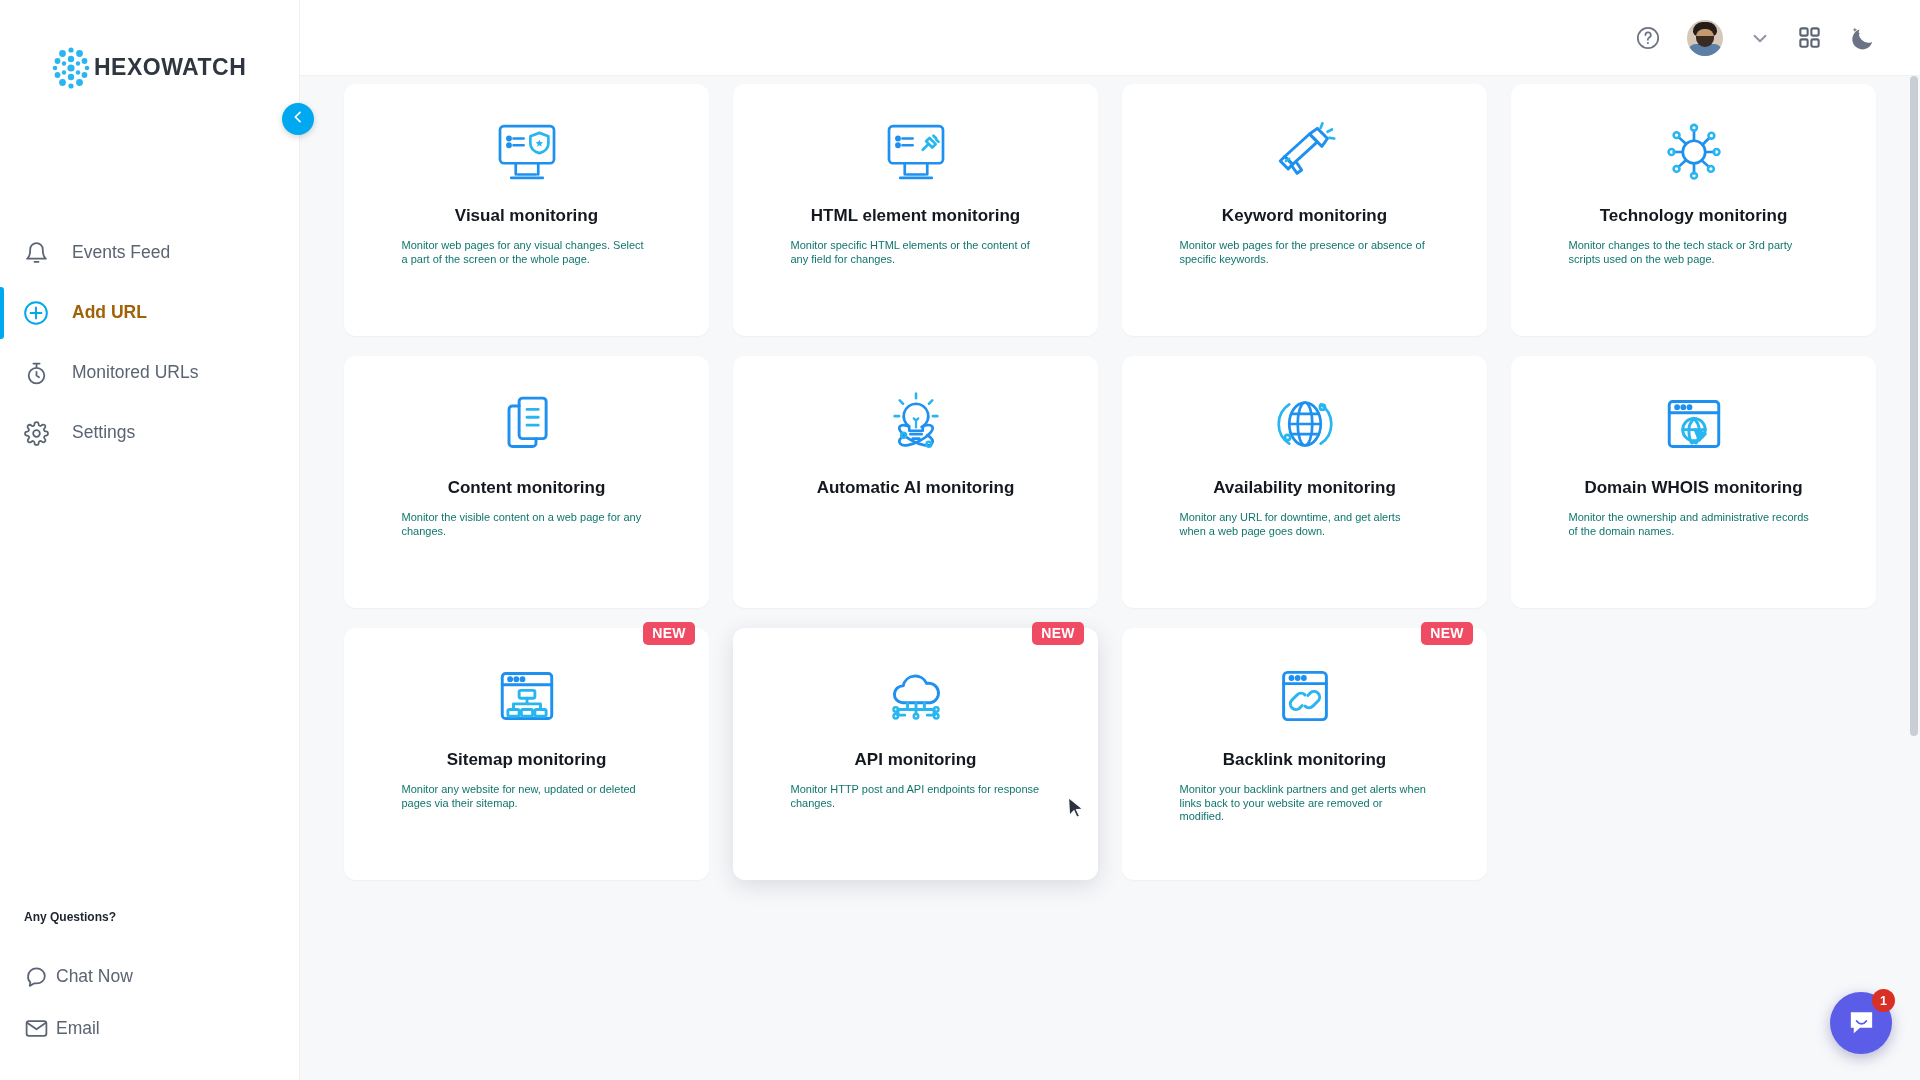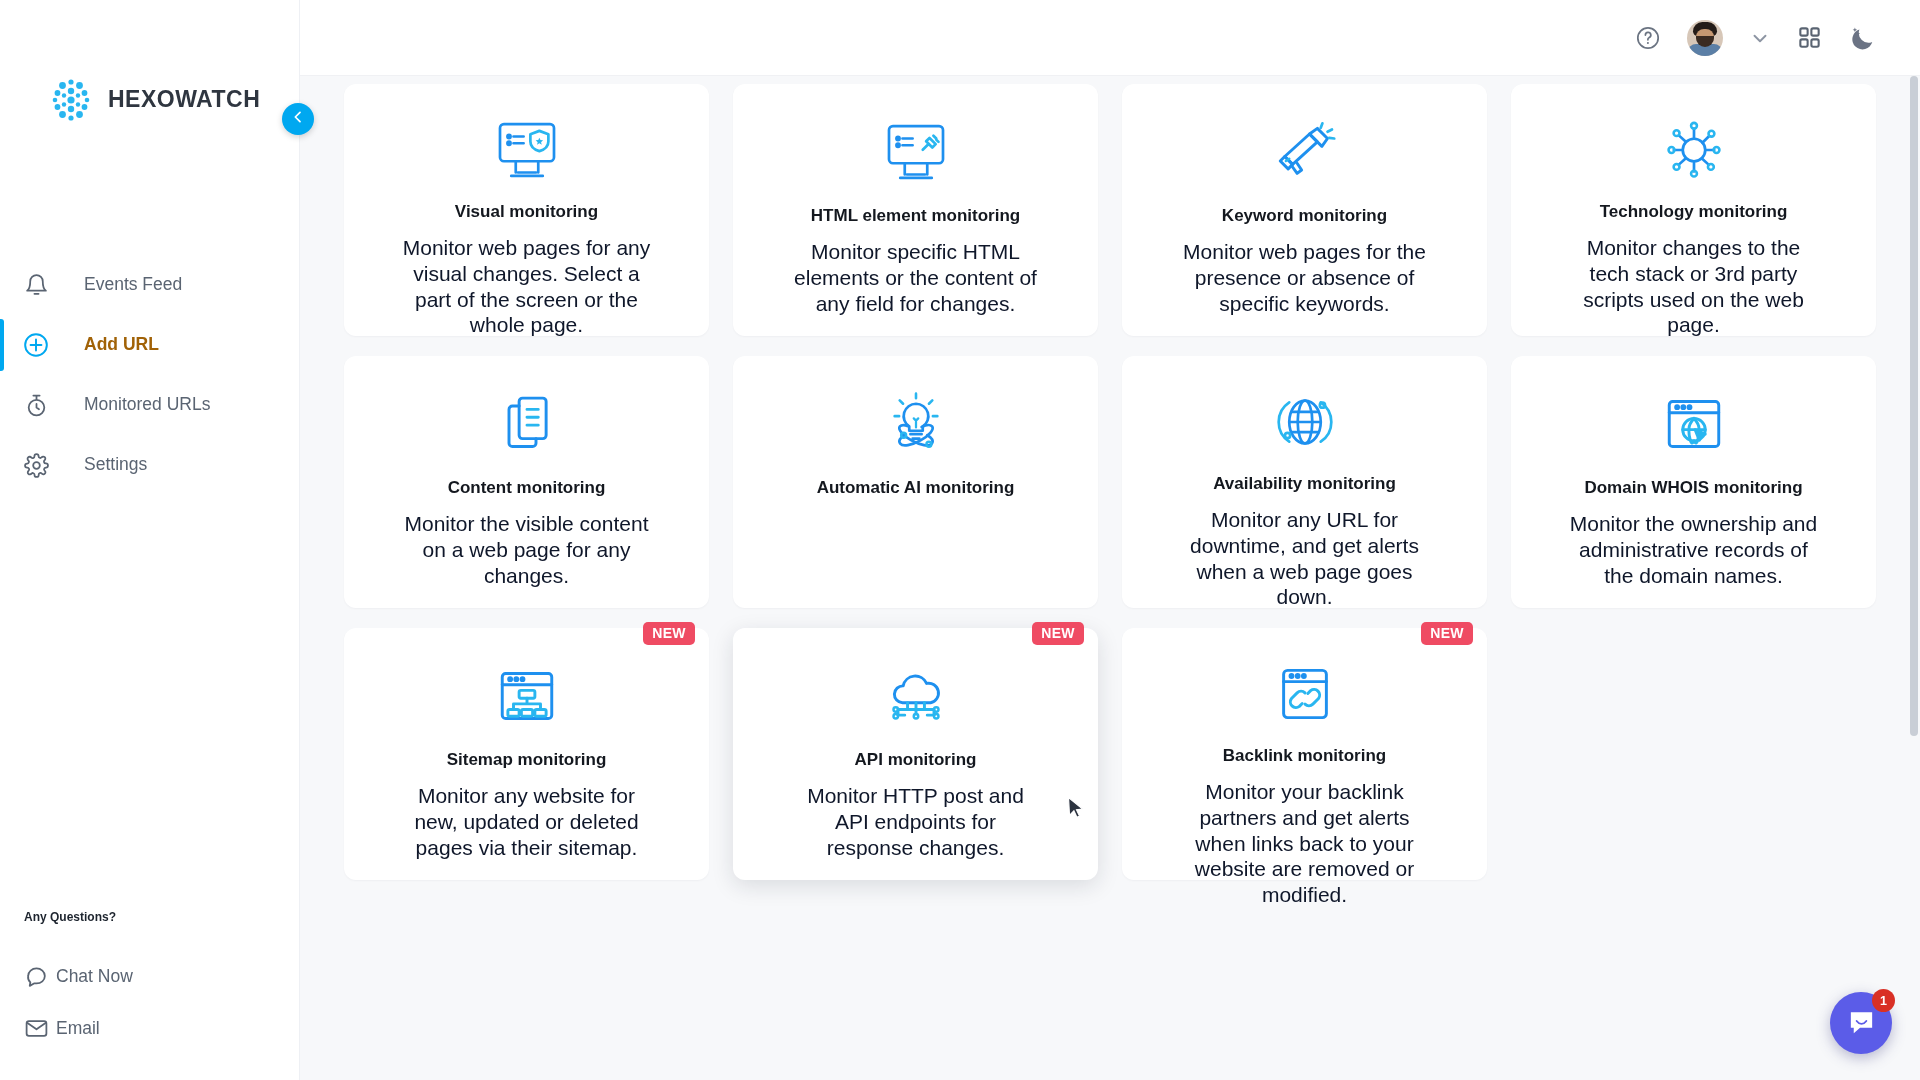--- a/index.html
+++ b/index.html
@@ -10,27 +10,27 @@
   }
   .app { position: relative; width: 1920px; height: 1080px; display: flex; }
 
   
   .sidebar {
     width: 300px; height: 1080px; background: #ffffff;
     border-right: 1px solid #eef0f4;
     display: flex; flex-direction: column; flex: 0 0 300px;
     position: relative; z-index: 5;
   }
-  .logo-wrap { display: flex; align-items: center; gap: 14px; padding: 30px 0 0 48px; height: 105px; margin-top: 32px; }
+  .logo-wrap { display: flex; align-items: center; padding: 30px 0 0 48px; height: 105px; }
   .logo-mark { width: 46px; height: 46px; flex: 0 0 46px; }
   .logo-text { font-size: 23px; font-weight: bold; letter-spacing: 0.5px; color: #2f3640; }
 
   .nav { margin-top: 118px; display: flex; flex-direction: column; }
   .nav-item {
-    display: flex; align-items: center; gap: 34px;
+    display: flex; align-items: center; gap: 22px;
     height: 60px; padding-left: 22px; position: relative;
     color: #5a6472; font-size: 17.5px; cursor: pointer;
   }
   .nav-item .nav-label { line-height: 1; }
   .nav-item.active { color: #a16207; font-weight: bold; }
   .nav-item.active::before {
     content: ""; position: absolute; left: 0; top: 4px; bottom: 4px;
     width: 4px; background: #00a8f0; border-radius: 0 3px 3px 0;
   }
   .nav-icon { width: 28px; height: 28px; display: flex; align-items: center; justify-content: center; flex: 0 0 28px; }
@@ -73,21 +73,21 @@
   }
   .card {
     position: relative; background: #ffffff; border-radius: 12px;
     height: 252px; padding: 30px 26px 18px;
     display: flex; flex-direction: column; align-items: center;
     cursor: pointer; box-shadow: 0 1px 2px rgba(22,30,48,0.04);
   }
   .card.hovered { box-shadow: 0 6px 22px rgba(22,30,48,0.13); }
   .card-icon { height: 76px; display: flex; align-items: center; justify-content: center; margin-bottom: 16px; }
   .card-title { font-size: 17px; font-weight: bold; color: #14181f; text-align: center; margin-bottom: 13px; }
-  .card-desc { font-size: 21px; line-height: 1.23; color: #0f172a; text-align: center; max-width: 250px; }
+  .card-desc { font-size: 11px; line-height: 1.23; color: #0f766e; text-align: left; max-width: 250px; }
   .badge-new {
     position: absolute; top: -6px; right: 14px;
     background: #ef4b63; color: #fff; font-size: 14px; font-weight: bold;
     letter-spacing: 0.4px; padding: 3px 9px 4px; border-radius: 5px;
   }
 
   
   .mouse-cursor { position: absolute; left: 1063px; top: 795px; width: 22px; height: 26px; pointer-events: none; z-index: 40; }
 
   

